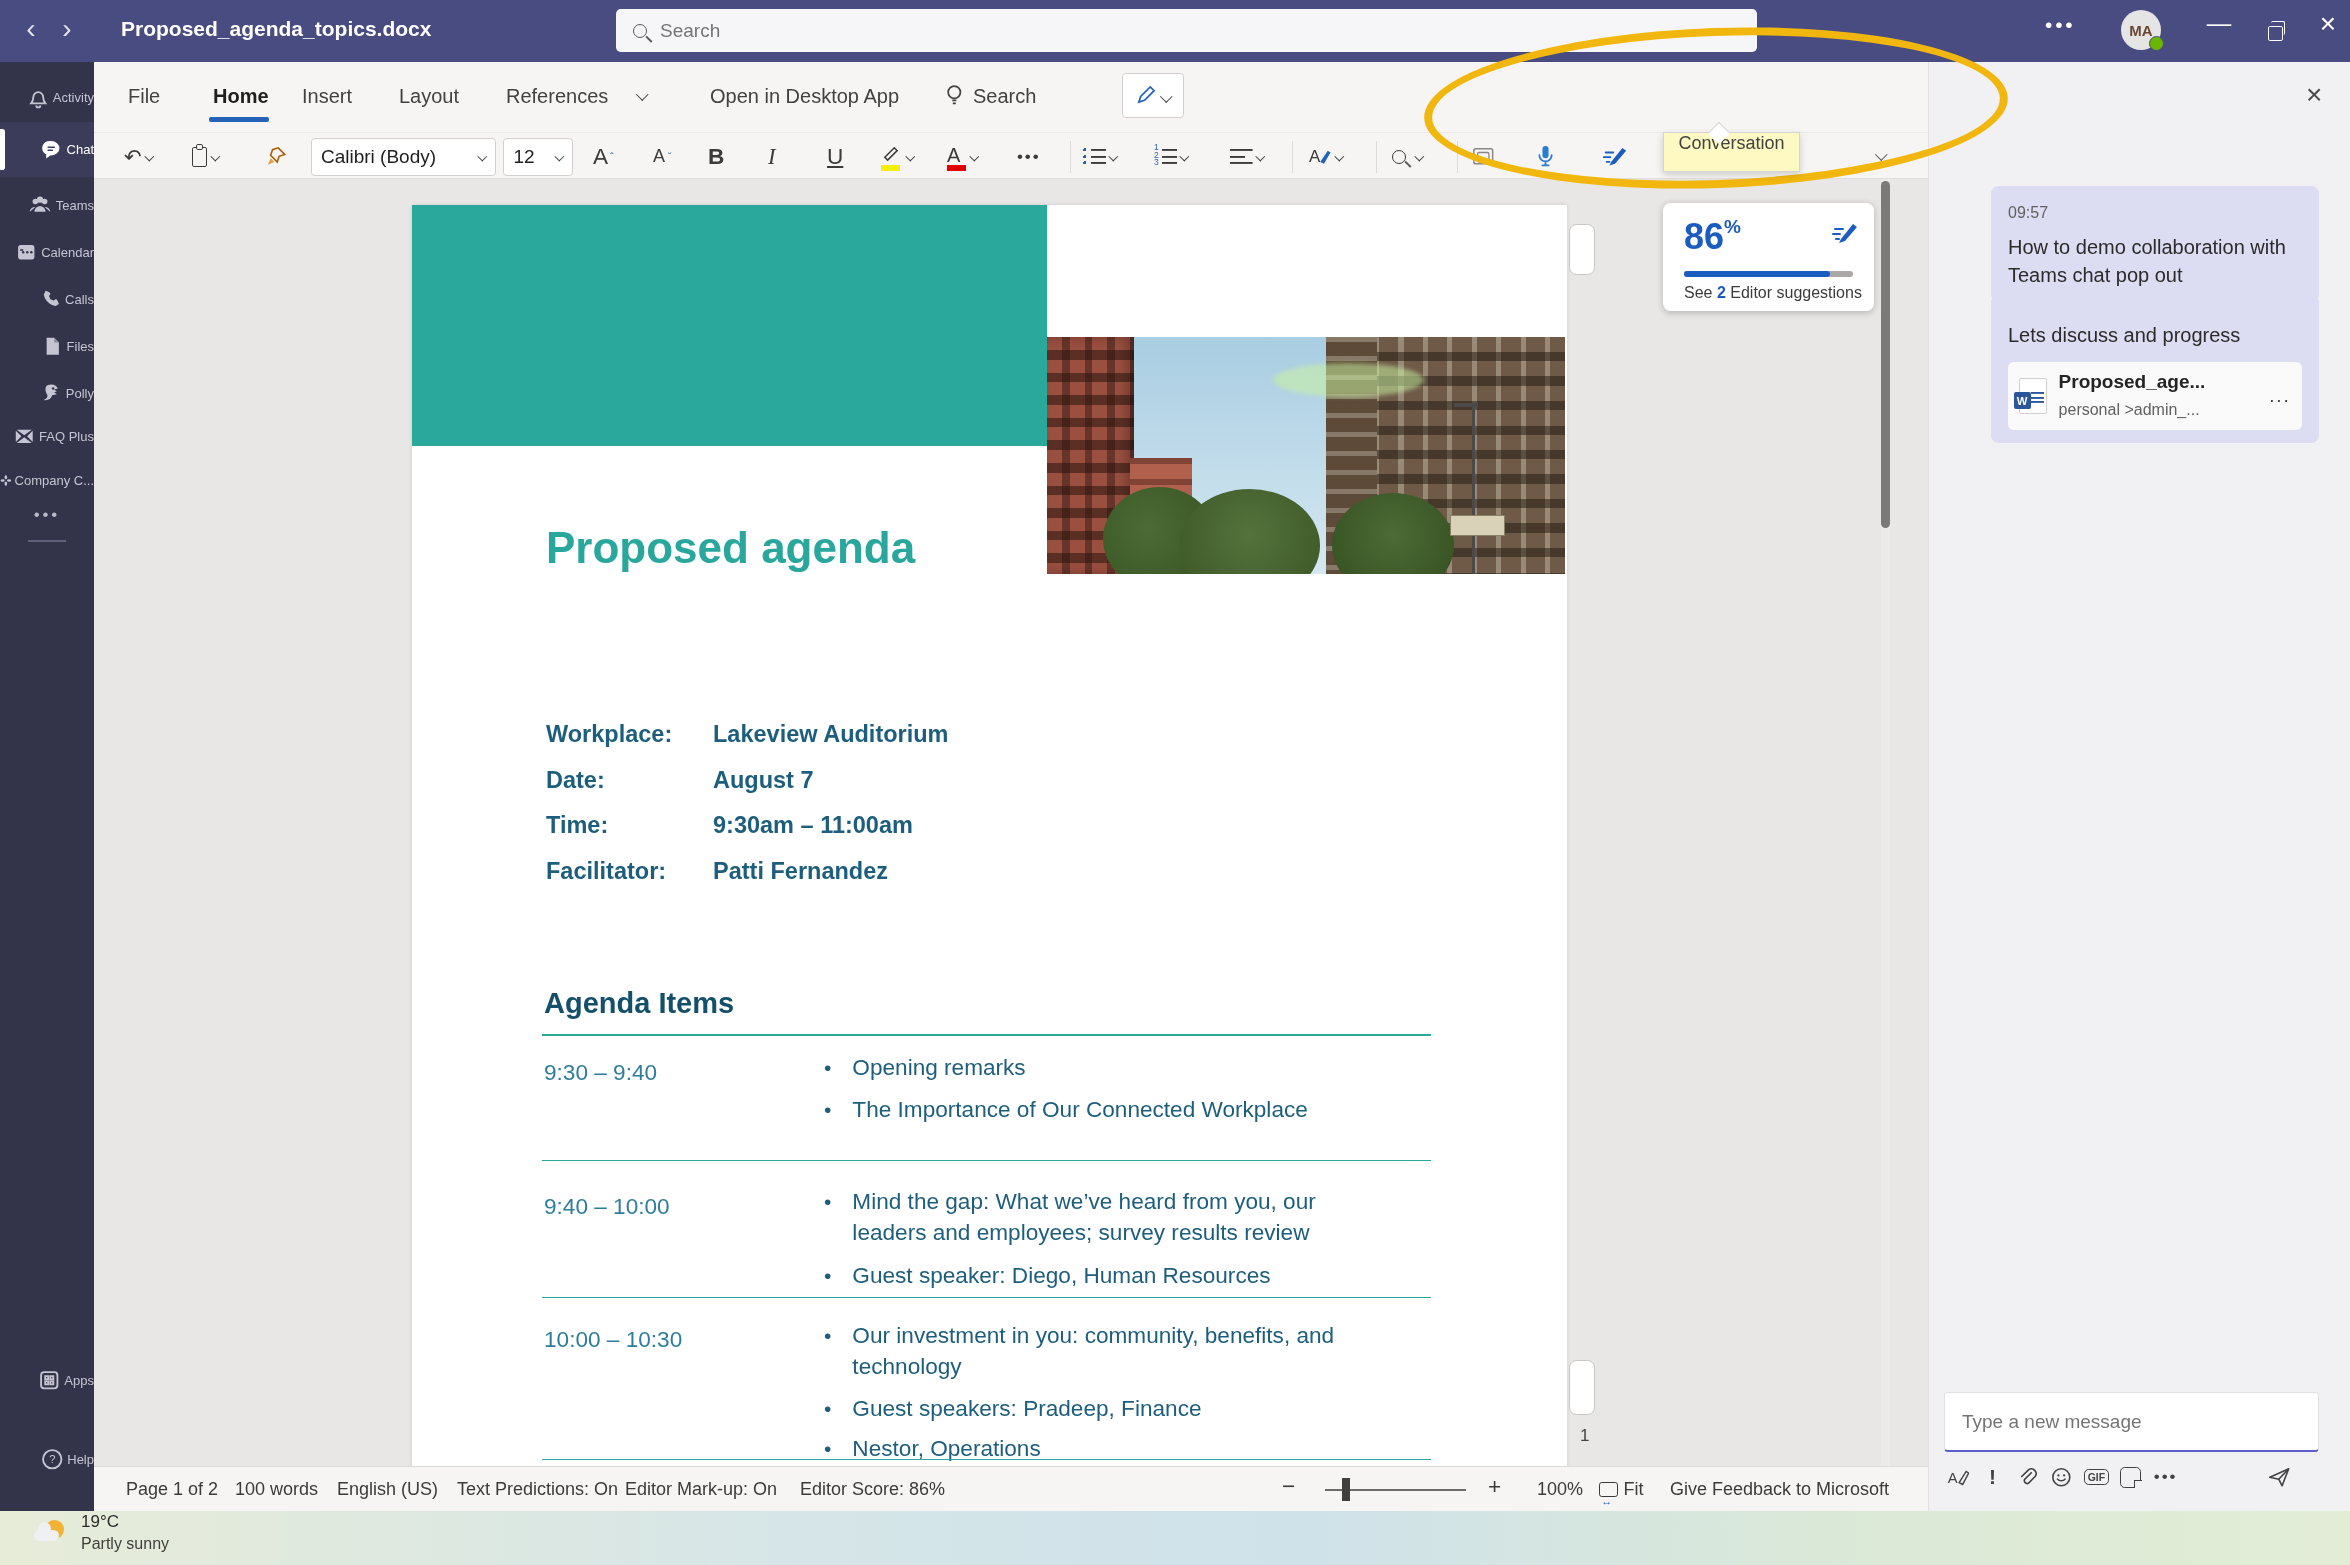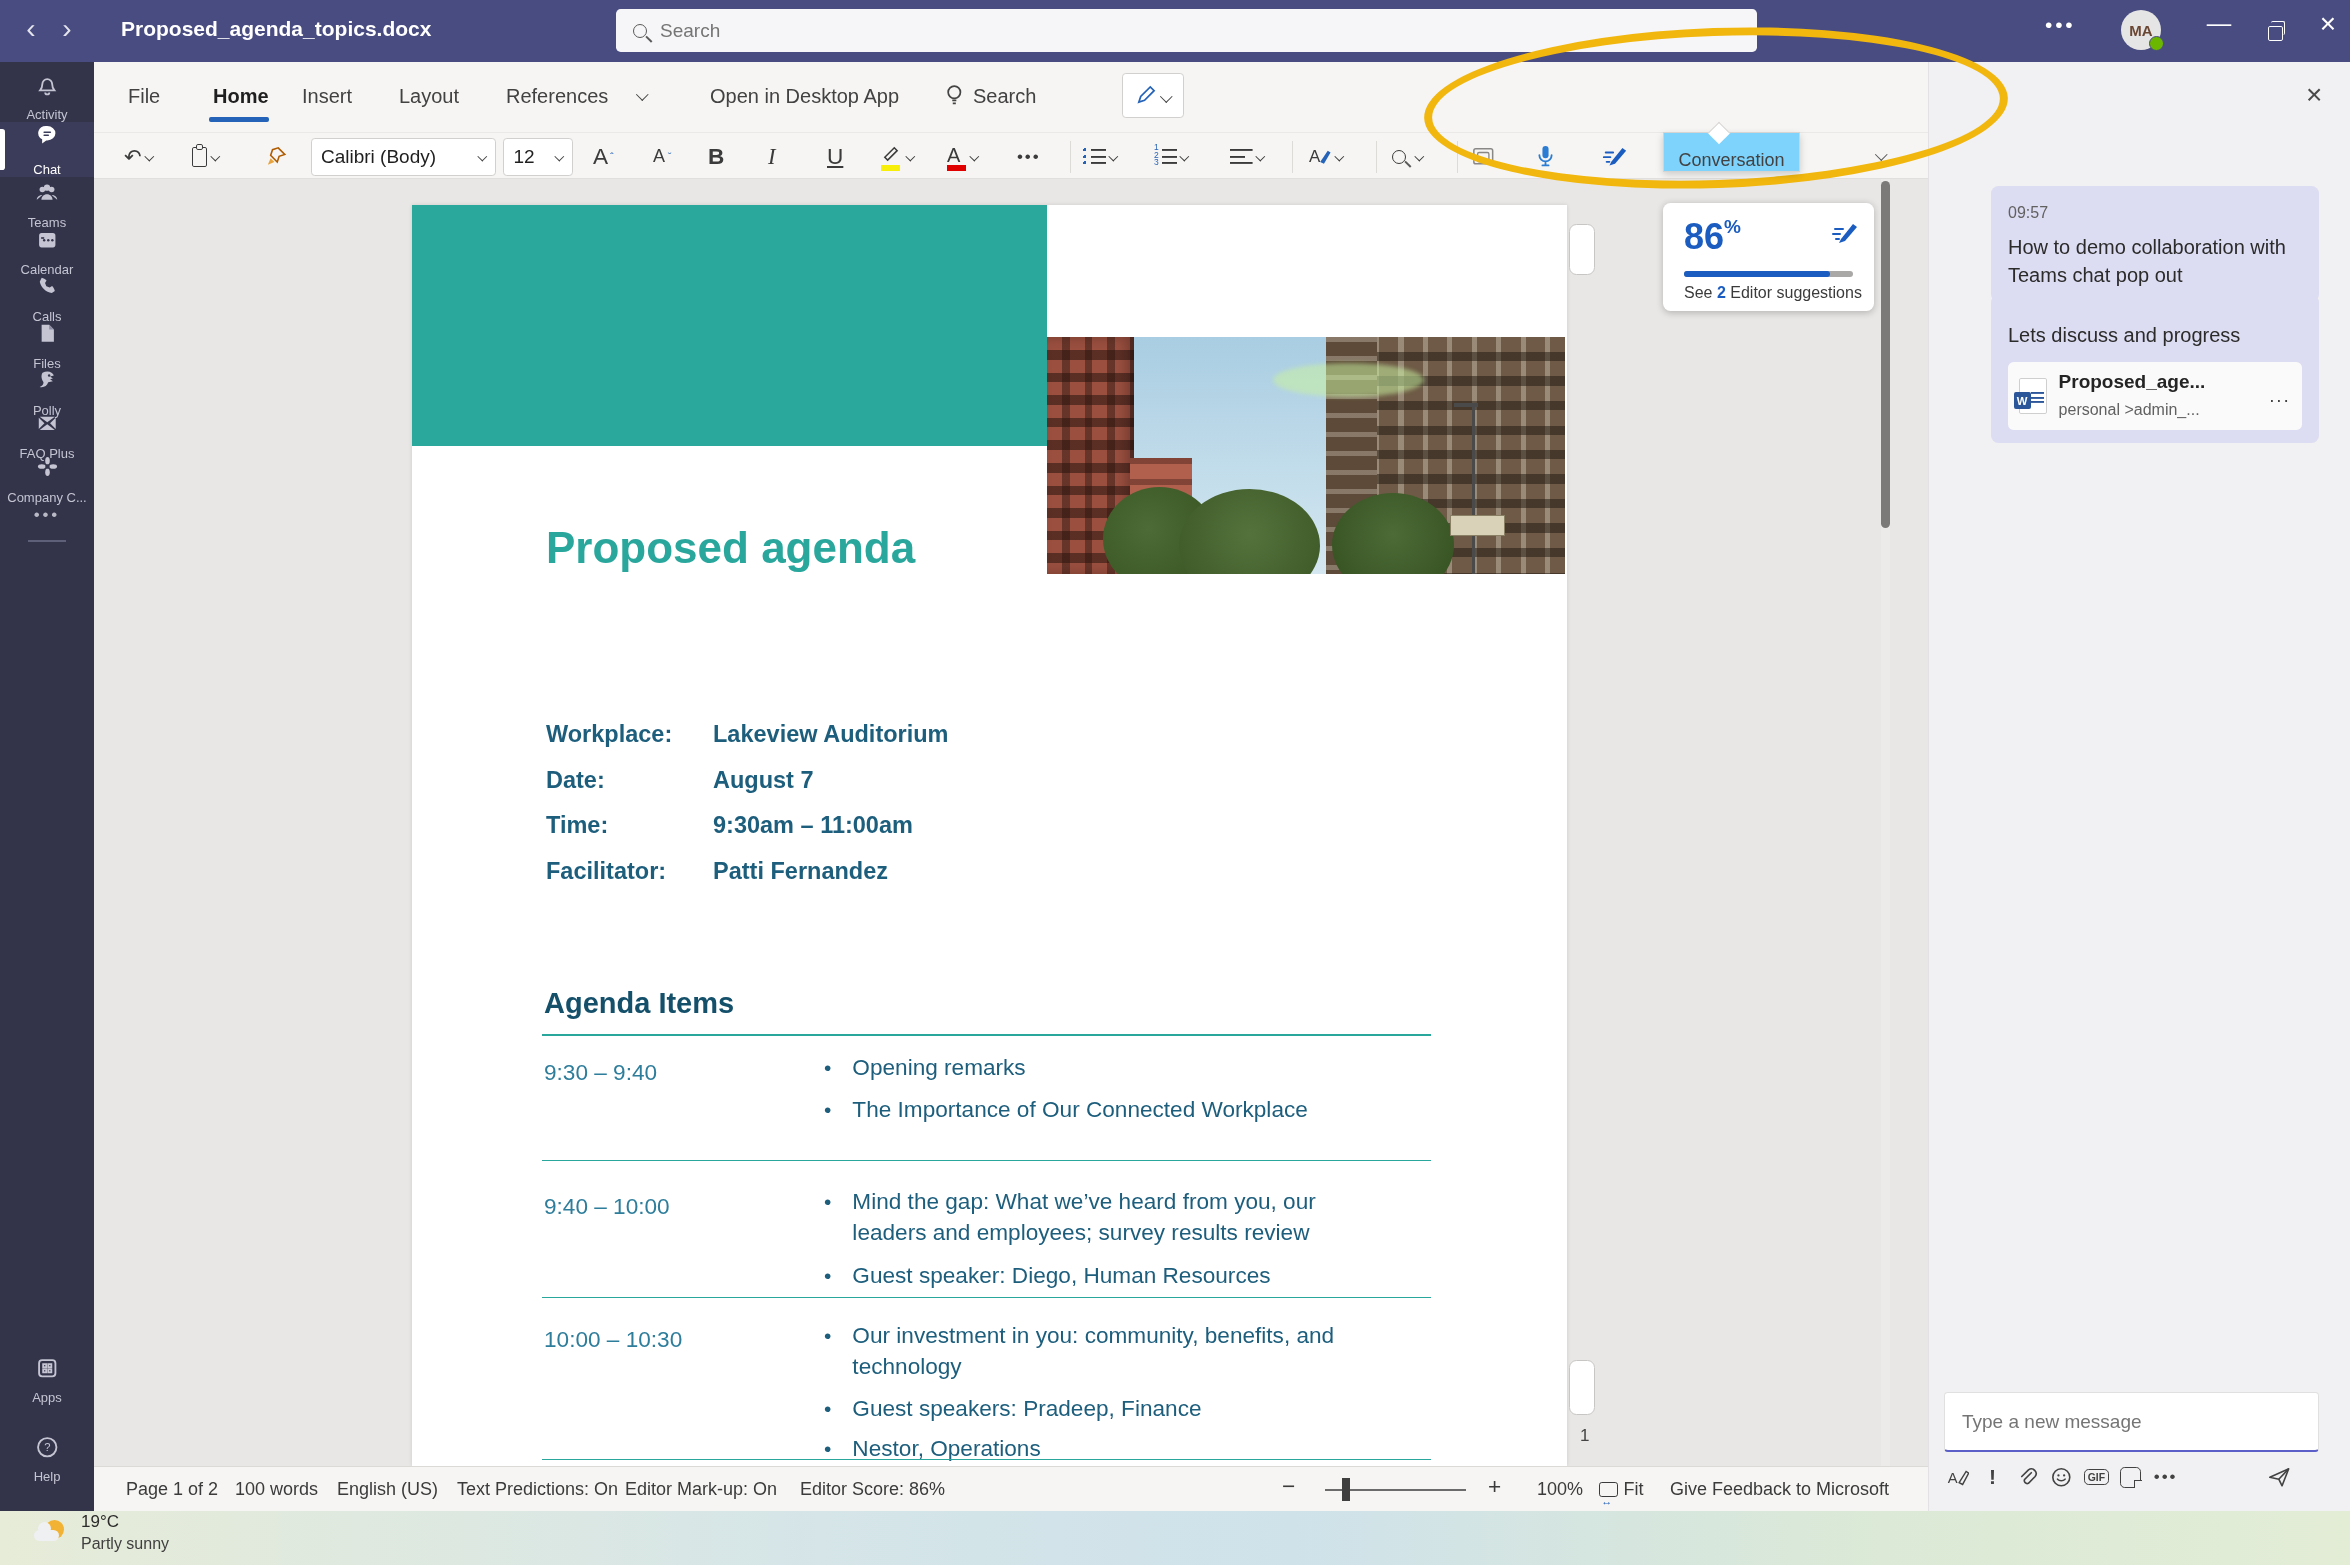--- a/index.html
+++ b/index.html
@@ -15,21 +15,21 @@
   .mag{width:14px;height:14px;border:1.9px solid #5a5a5a;border-radius:50%;position:relative;display:inline-block}
   .mag::after{content:"";position:absolute;width:7.5px;height:1.9px;background:#5a5a5a;transform:rotate(45deg);right:-6.6px;bottom:-2.8px}
   .tb-dots{position:absolute;left:2045px;top:13px;font-size:21px;letter-spacing:2.8px;color:#fff}
   .avatar{position:absolute;left:2121px;top:10.4px;width:40px;height:40px;border-radius:50%;background:#e5e5e5;color:#6b4633;font-weight:bold;font-size:15px;display:flex;align-items:center;justify-content:center}
   .avatar-status{position:absolute;left:2149px;top:36px;width:15px;height:15px;border-radius:50%;background:#6bb700;border:1.9px solid #494c80}
   .winbtn{position:absolute;top:15px;color:#fff;font-size:24.5px;width:38px;text-align:center;cursor:pointer}
   .restore{width:15px;height:15px;border:1.9px solid #fff;border-radius:1.9px;position:relative;display:inline-block}
   .restore::after{content:"";position:absolute;left:2.8px;top:-5.6px;width:13px;height:13px;border:1.9px solid #fff;border-left:0;border-bottom:0;border-radius:1.9px}
   
   .sidebar{position:absolute;left:0;top:62px;width:94px;height:1449px;background:#33344a}
-  .side-item{position:absolute;left:0;width:94px;height:49px;display:flex;flex-direction:column;align-items:center;justify-content:space-between;gap:2.8px;color:#c4c4d2;cursor:pointer}
+  .side-item{position:absolute;left:0;width:94px;height:49px;display:flex;align-items:center;justify-content:flex-end;gap:2.8px;color:#c4c4d2;cursor:pointer}
   .side-item .lbl{font-size:13px;white-space:nowrap}
   .side-item.sel{background:#3b3c59;color:#fff;height:55px}
   .side-bar-ind{position:absolute;left:0;width:4.7px;height:41px;background:#fff;border-radius:0 2.8px 2.8px 0}
   .side-dots{position:absolute;left:0;width:94px;text-align:center;color:#b9b9c6;font-size:17px;letter-spacing:2.8px}
   .side-div{position:absolute;left:28px;width:38px;height:1.9px;background:#5e5f78}
   
   .ribbon{position:absolute;left:94px;top:62px;width:2256px;height:70px;background:#f6f5f3}
   .rtab{position:absolute;top:22.6px;font-size:20px;color:#424242;cursor:pointer}
   .rtab.active{color:#1f1f1f;font-weight:bold}
   .home-underline{position:absolute;top:55px;height:4.7px;background:#2563b8;border-radius:1.9px}
@@ -103,21 +103,21 @@
   .statusbar{position:absolute;left:94px;top:1466px;width:1834px;height:45px;background:#f6f5f3;border-top:0.9px solid #dcdad7;color:#3b3b3b;font-size:18px}
   .sb-item{position:absolute;top:12.2px;white-space:nowrap;cursor:pointer}
   .slider-track{position:absolute;left:1231px;top:21.7px;width:141px;height:1.9px;background:#6b6b6b}
   .slider-thumb{position:absolute;left:1248px;top:11.3px;width:7.5px;height:22.6px;background:#3f3f3f;cursor:pointer}
   .fit-icon{display:inline-block;width:19px;height:15px;border:1.9px solid #3b3b3b;border-radius:2.8px;position:relative;vertical-align:-1.9px;margin-right:5.6px}
   .fit-icon::after{content:"↔";position:absolute;left:0.9px;bottom:-11.3px;font-size:11.3px;color:#2563b8}
   
   .taskbar{position:absolute;left:0;top:1511px;width:2350px;height:55px;background:linear-gradient(90deg,#e7ecd8,#d5e5e8 35%,#cfe2ea 55%,#dbe9d6 80%,#e3edd6)}
   
   .ellipse{position:absolute;left:1424px;top:28px;width:584px;height:160px;border:8.5px solid #f1b70e;border-radius:50%;transform:rotate(-2deg);pointer-events:none;z-index:50}
-  .tooltip{position:absolute;left:1663px;top:132px;width:137px;height:40px;background:#7dd3fc;border:0.9px solid #d6d4d2;box-shadow:0 2.8px 7.5px rgba(0,0,0,.18);display:flex;align-items:flex-end;justify-content:center;font-size:18px;color:#424242;z-index:60}
+  .tooltip{position:absolute;left:1663px;top:132px;width:137px;height:40px;background:#fef9c3;border:0.9px solid #d6d4d2;box-shadow:0 2.8px 7.5px rgba(0,0,0,.18);display:flex;align-items:flex-start;justify-content:center;font-size:18px;color:#424242;z-index:60}
   .tooltip::before{content:"";position:absolute;left:47px;top:-8.5px;width:15px;height:15px;background:#fff;border-left:0.9px solid #d6d4d2;border-top:0.9px solid #d6d4d2;transform:rotate(45deg)}
 </style>
 </head>
 <body>
 
 <div class="screen">
 
   <div class="titlebar">
     <div class="tb-nav" style="left:17px">‹</div>
     <div class="tb-nav" style="left:53px">›</div>

